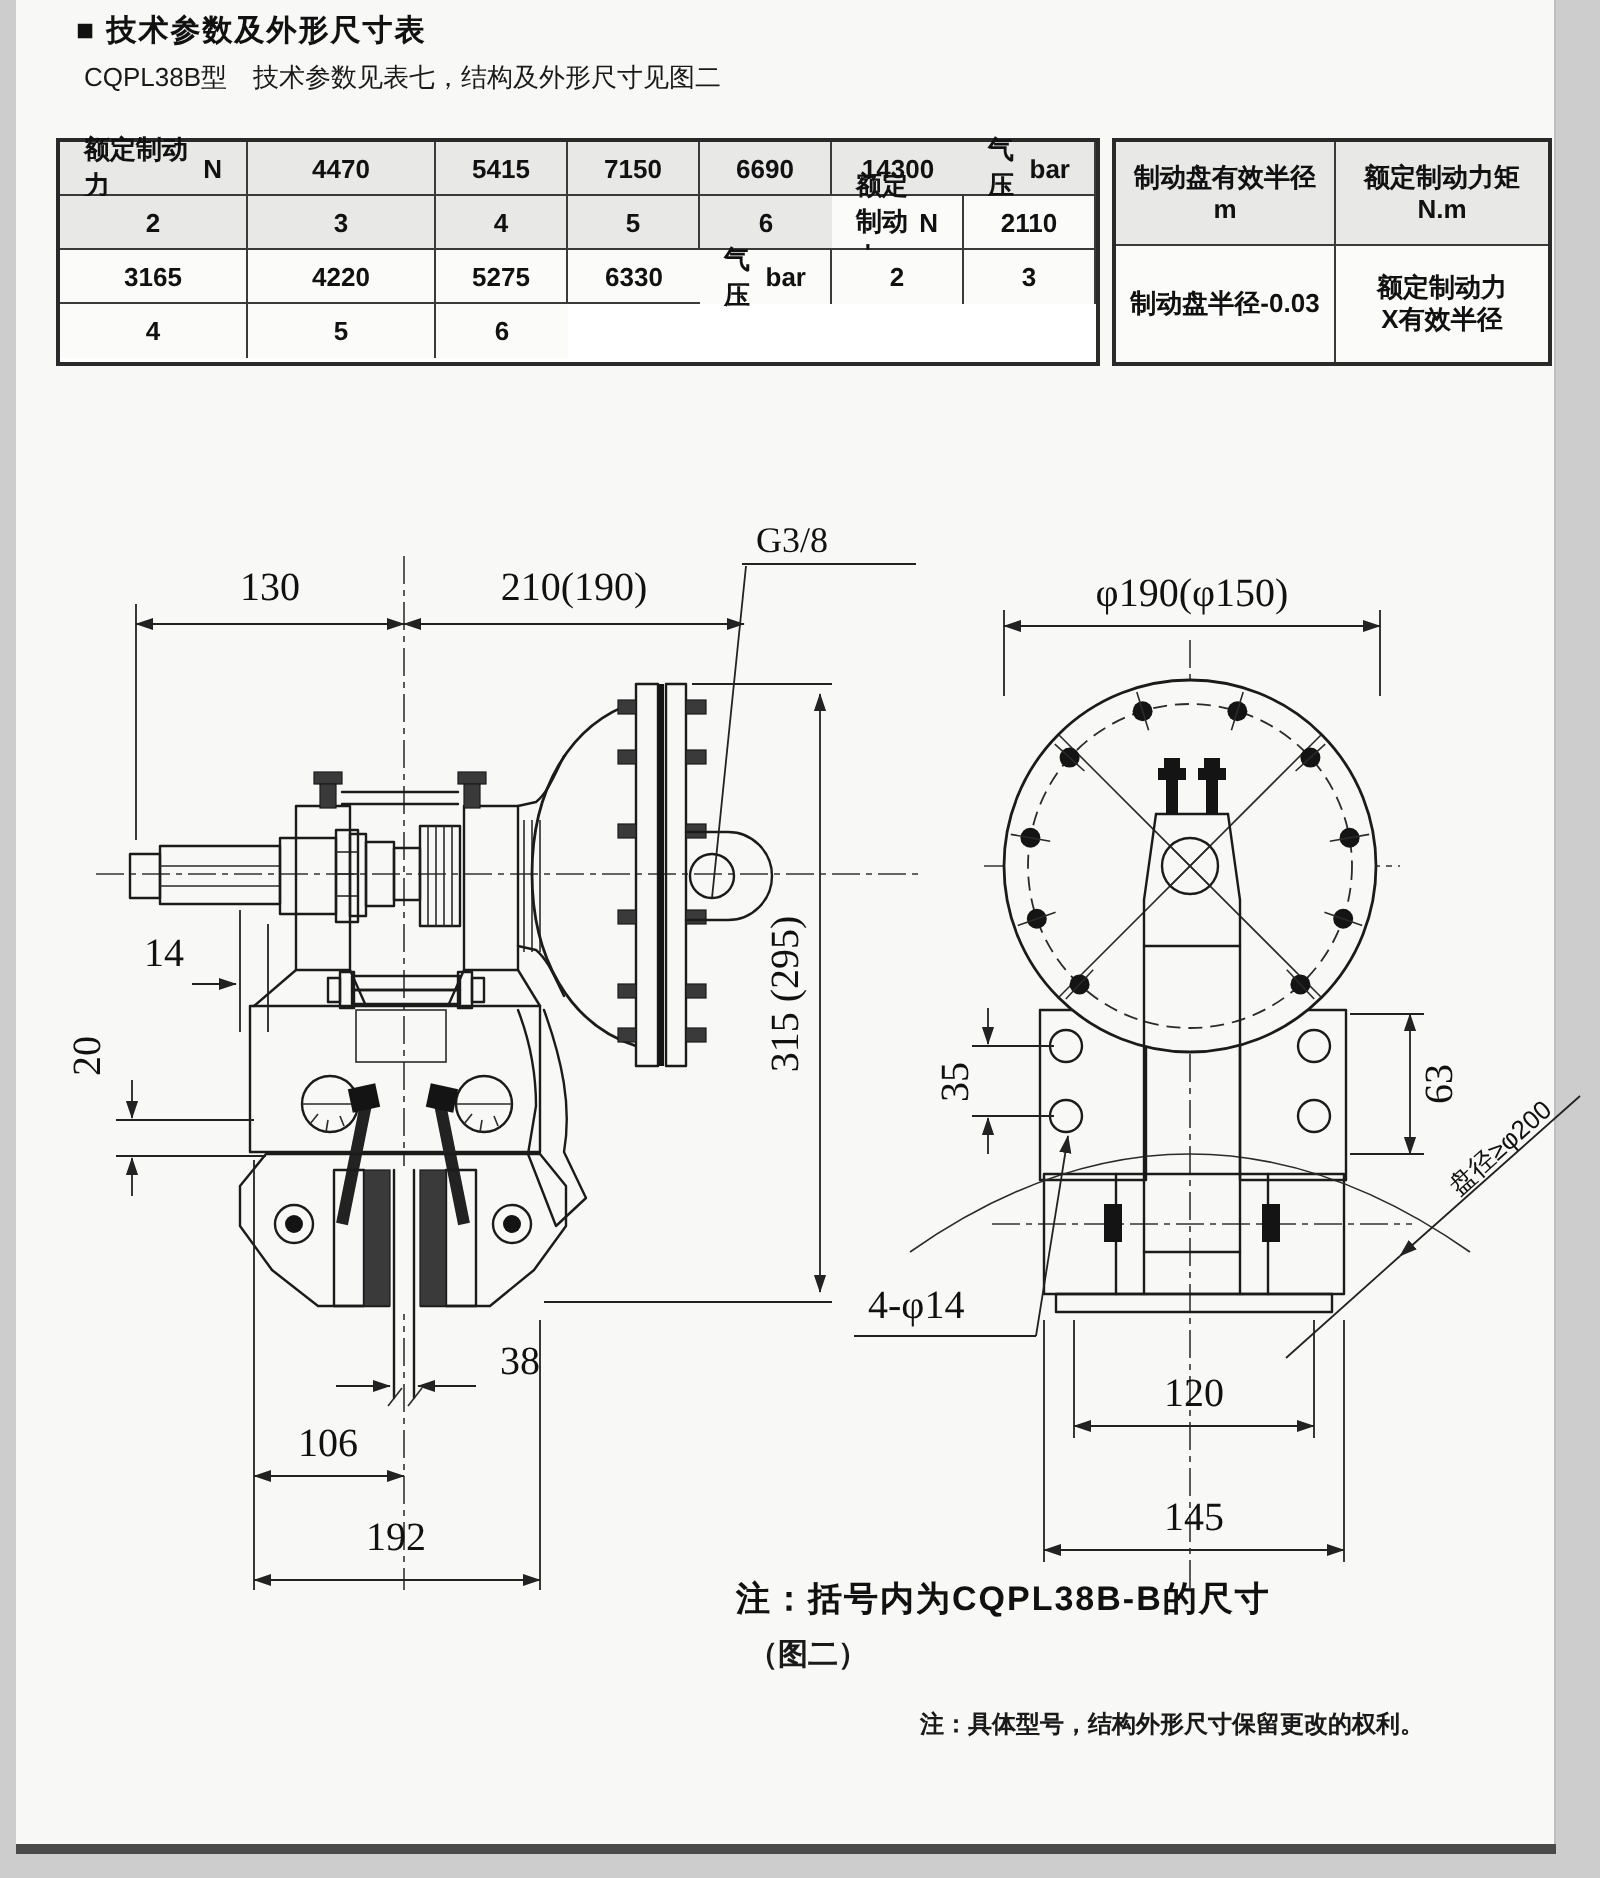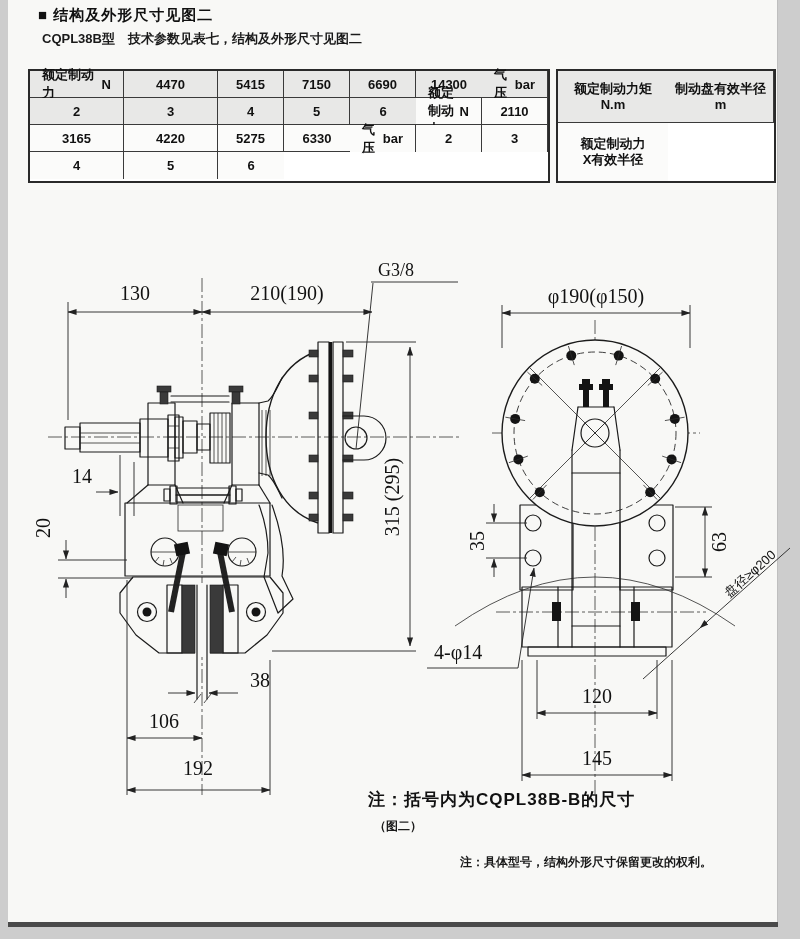--- a/index.html
+++ b/index.html
@@ -6,21 +6,21 @@
   body{
     width:800px;height:939px;position:relative;overflow:hidden;
     background:#cdcdcd;
     font-family:"Liberation Sans",sans-serif;
     -webkit-font-smoothing:antialiased;
   }
   .page{position:absolute;left:8px;top:0;width:769px;height:922px;background:#f8f8f6;border-right:1px solid #bfbfbf;}
   .bottombar{position:absolute;left:8px;top:922px;width:770px;height:5px;background:#4a4a4a;}
 
   .title{position:absolute;left:38px;top:6px;font-size:15px;font-weight:bold;color:#111;letter-spacing:1px;}
-  .subtitle{position:absolute;left:42px;top:30px;font-size:13px;font-weight:700;color:#1a1a1a;}
+  .subtitle{position:absolute;left:42px;top:30px;font-size:13px;font-weight:400;color:#1a1a1a;}
   .tabletag{position:absolute;left:686px;top:46px;font-size:13px;font-weight:600;color:#1a1a1a;margin-top:48px;}
 
   .tbl{position:absolute;left:28px;top:69px;display:flex;}
   .tmain{display:grid;grid-template-columns:94px 94px 66px 66px 66px 66px 66px;grid-auto-rows:27px;border:2px solid #2a2a2a;background:#fff;}
   .tright{margin-left:6px;display:grid;grid-template-columns:110px 106px;grid-template-rows:52px 58px;border:2px solid #2a2a2a;background:#fff;}
   .c{display:flex;align-items:center;justify-content:center;font-size:13px;color:#111;border-right:1px solid #3a3a3a;border-bottom:1px solid #3a3a3a;font-weight:600;}
   .c.nr{border-right:none;}
   .c.nb{border-bottom:none;}
   .c.model{grid-row:span 2;letter-spacing:.5px;}
   .c.lab{justify-content:space-between;padding:0 12px;box-sizing:border-box;}
@@ -34,30 +34,30 @@
   svg .dk{fill:#3a3a3a;stroke:#1b1b1b;stroke-width:.6;}
   svg .blk{fill:#141414;stroke:none;}
   svg .d{stroke:#222;stroke-width:.9;fill:none;}
   svg .cl{stroke:#333;stroke-width:.8;stroke-dasharray:14 3 3 3;fill:none;}
   svg .dsh{stroke:#2a2a2a;stroke-width:.9;stroke-dasharray:7 4;fill:none;}
   svg .dimt{font-family:"Liberation Serif","DejaVu Serif",serif;font-size:20px;fill:#111;}
   svg .dimt2{font-family:"Liberation Serif","DejaVu Serif",serif;font-size:18px;fill:#111;}
   svg .cjk{font-family:"Liberation Sans",sans-serif;font-size:13px;fill:#111;}
 
   .note1{position:absolute;left:368px;top:788px;font-size:17px;font-weight:bold;color:#111;letter-spacing:1px;}
-  .fig{position:absolute;left:374px;top:818px;font-size:12px;font-weight:600;color:#1a1a1a;}
+  .fig{position:absolute;left:374px;top:818px;font-size:15px;font-weight:600;color:#1a1a1a;}
   .note2{position:absolute;left:460px;top:854px;font-size:12px;font-weight:600;color:#1a1a1a;}
 </style>
 </head>
 <body>
 
 <div class="page"></div>
 <div class="bottombar"></div>
 
-<div class="title">■ 结构及外形尺寸见图二</div>
+<div class="title">■ 技术参数及外形尺寸表</div>
 <div class="subtitle">CQPL38B型　技术参数见表七，结构及外形尺寸见图二</div>
 <div class="tabletag">（表七）</div>
 
 <div class="tbl">
   <div class="tmain">
 
     <div class="c lab bgA">
       <span>额定制动力</span>
       <span>N</span>
     </div>
@@ -89,28 +89,29 @@
       <span>气压</span>
       <span>bar</span>
     </div>
     <div class="c nb bgB">2</div>
     <div class="c nb bgB">3</div>
     <div class="c nb bgB">4</div>
     <div class="c nb bgB">5</div>
     <div class="c nr nb bgB">6</div>
   </div>
   <div class="tright">
+    <div class="c two bgA">
+      <span>制动盘有效半径</span>
+      <span>m</span>
+    </div>
     <div class="c two nr bgA">
       <span>额定制动力矩</span>
       <span>N.m</span>
     </div>
-    <div class="c two bgA">
-      <span>制动盘有效半径</span>
-      <span>m</span>
-    </div>
+    <div class="c nb bgB">制动盘半径-0.03</div>
     <div class="c two nr nb bgB">
       <span>额定制动力</span>
       <span>X有效半径</span>
     </div>
   </div>
 </div>
 
 <svg style="position:absolute;left:0;top:230px;" width="800" height="565" viewBox="0 230 800 565">
   <defs>
     <marker id="ar" viewBox="0 0 10 10" refX="9.5" refY="5" markerWidth="10" markerHeight="10" orient="auto-start-reverse">

